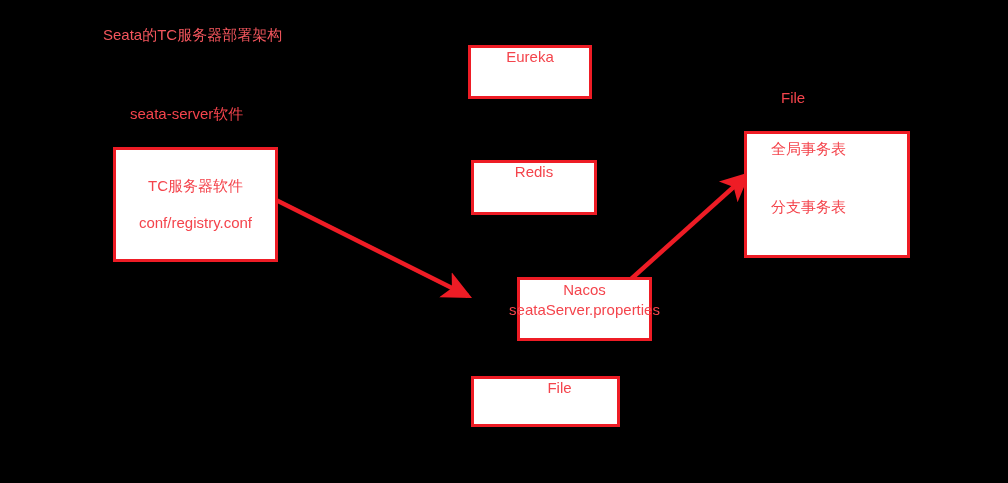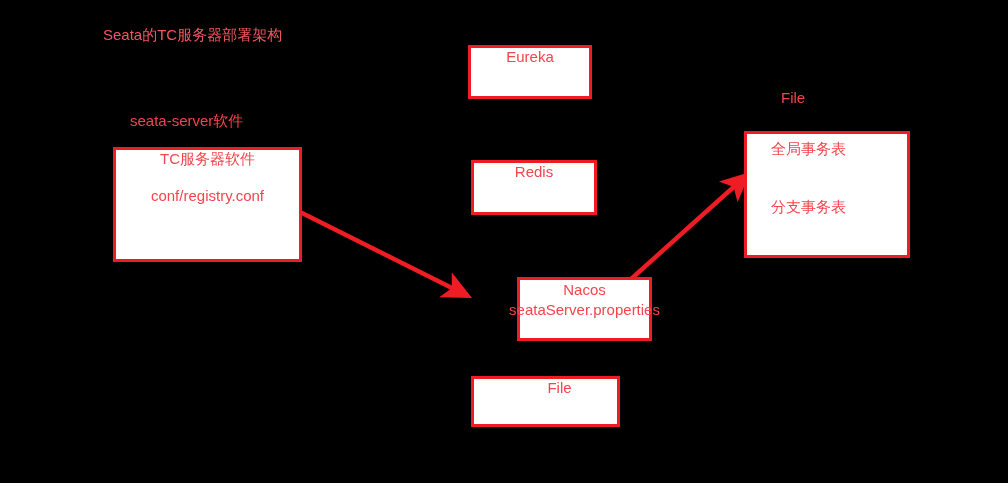--- a/index.html
+++ b/index.html
@@ -44,26 +44,27 @@
     white-space: nowrap;
     font-size: 15px;
     z-index: 4;
   }
 
   
   #diagram-title { left: 103px; top: 26px; }
 
   
   #caption-seata-server {
-    left: 130px; top: 112px;
+    left: 130px; top: 105px;
     font-size: 15px;
   }
   #box-tc-server {
     left: 113px; top: 147px;
-    width: 189px; height: 115px;
+    width: 165px; height: 115px;
+    justify-content: center;
   }
   #box-tc-server .box-line.l1 { font-size: 15px; margin-bottom: 18px; }
   #box-tc-server .box-line.l2 { font-size: 15px; }
 
   
   #box-eureka {
     left: 468px; top: 45px;
     width: 124px; height: 54px;
     font-size: 15px;
   }

